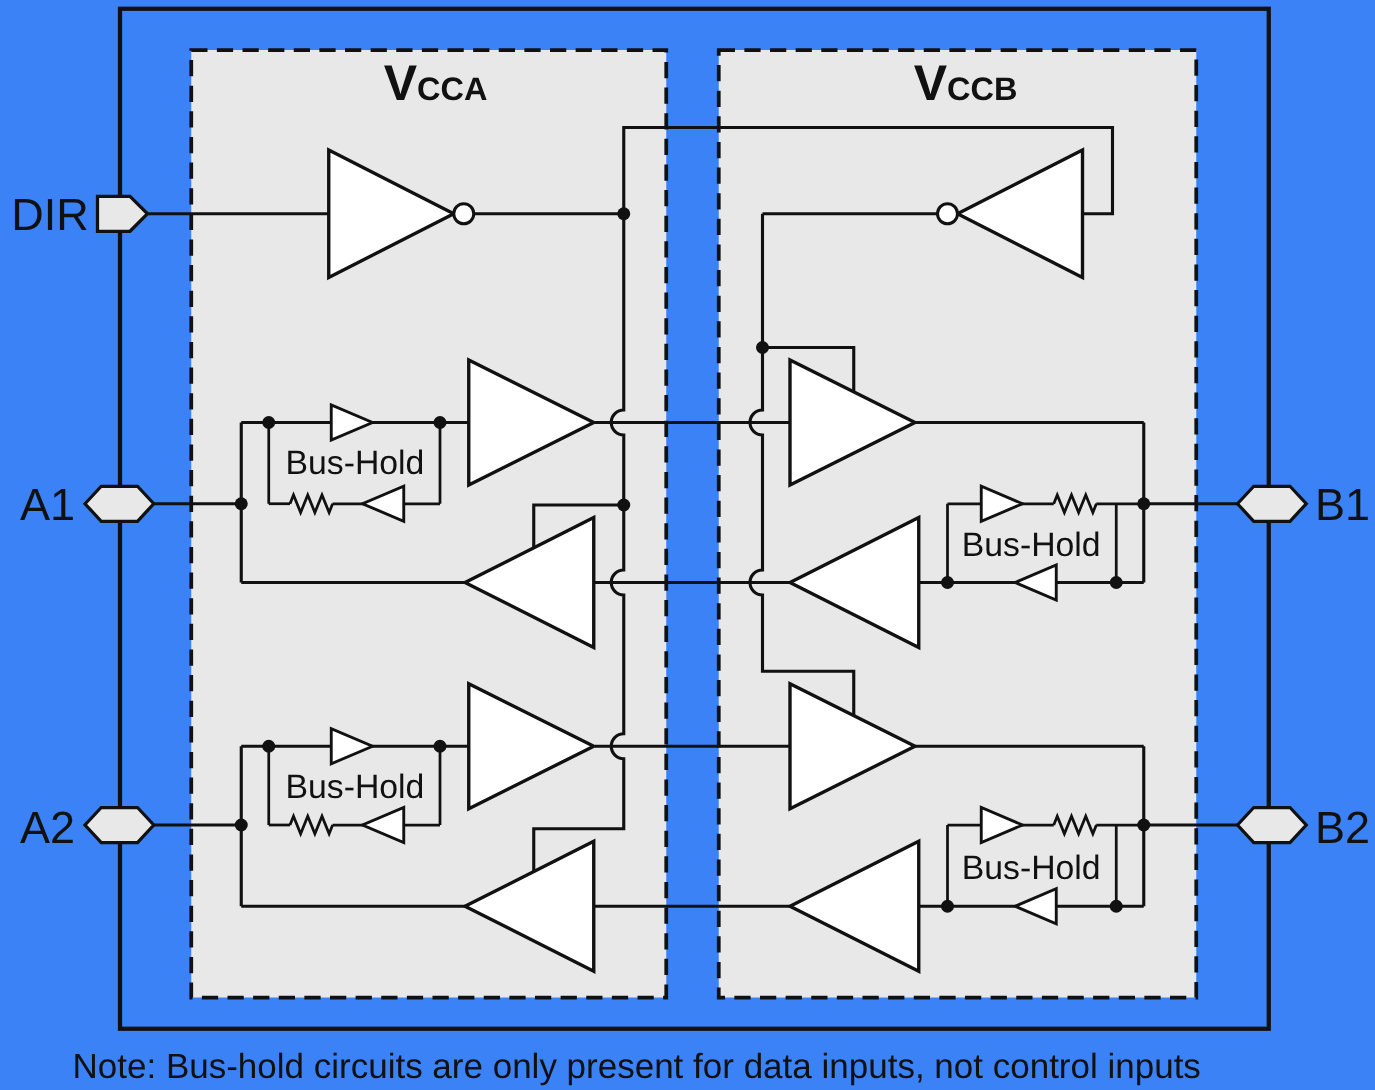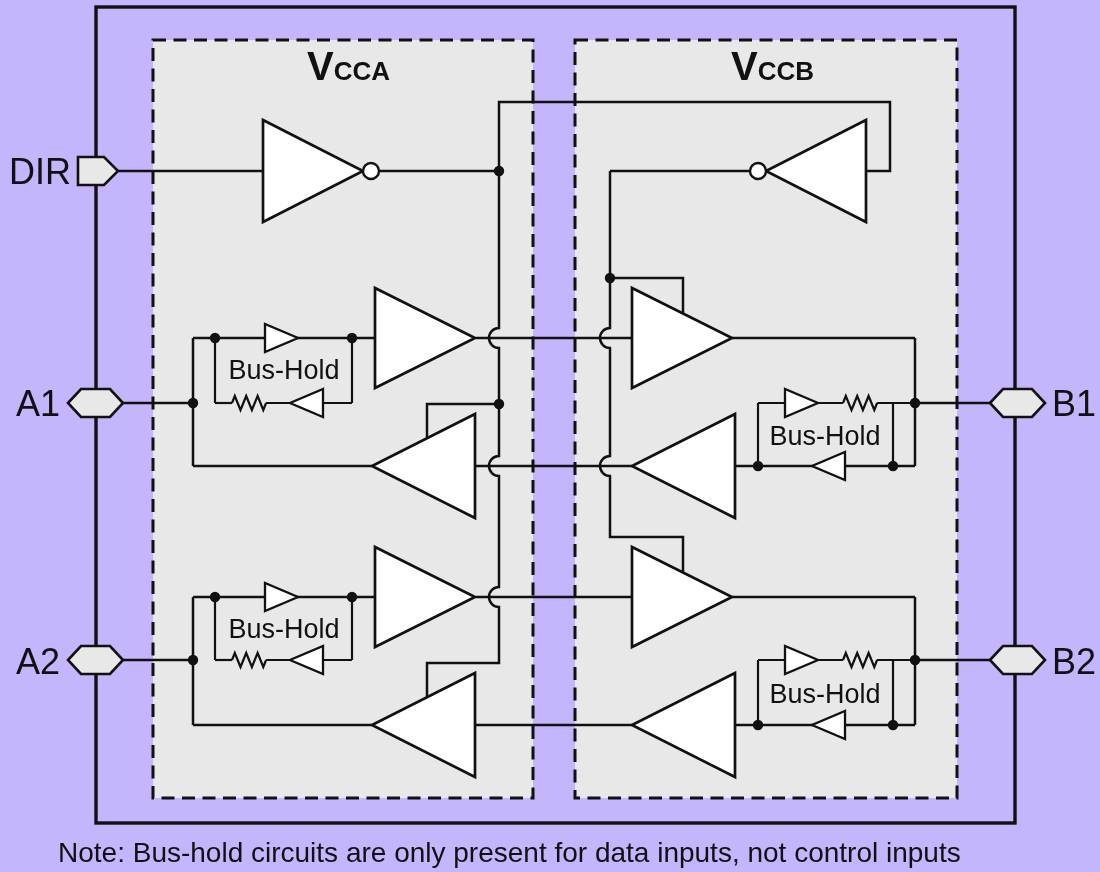--- a/index.html
+++ b/index.html
@@ -4,21 +4,21 @@
 <style>
   html, body {
     margin: 0;
     padding: 0;
     background: #ffffff;
   }
   .stage {
     position: relative;
     width: 1100px;
     height: 872px;
-    background: #c4b5fd;
+    background: #3b82f6;
   }
   svg { display: block; }
   svg text {
     font-family: "Liberation Sans", "DejaVu Sans", sans-serif;
     fill: #111111;
   }
   .pin-label   { font-size: 36px; }
   .vcc-label   { font-size: 40px; font-weight: bold; }
   .vcc-sub     { font-size: 26px; font-weight: bold; }
   .bushold-txt { font-size: 27px; }

